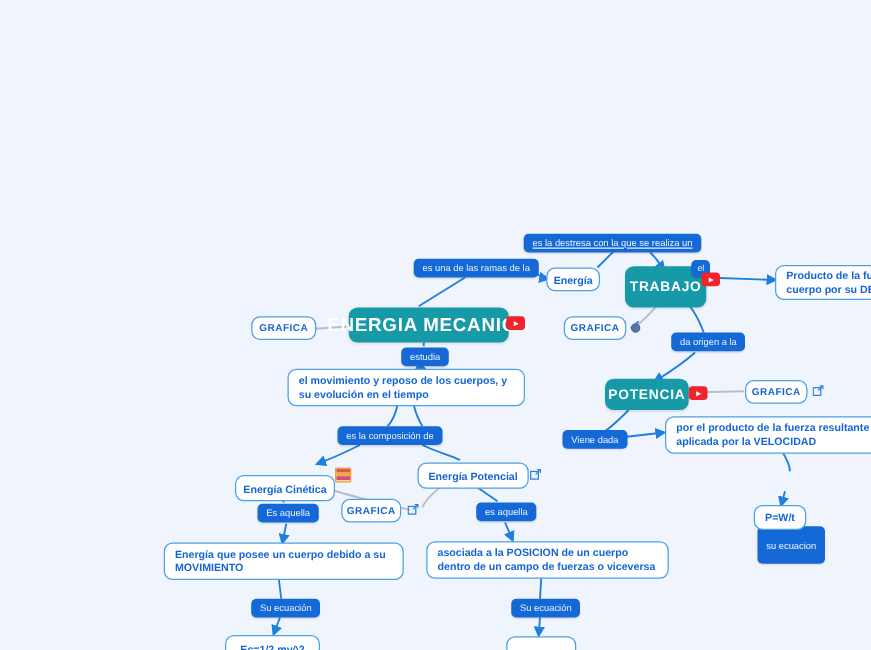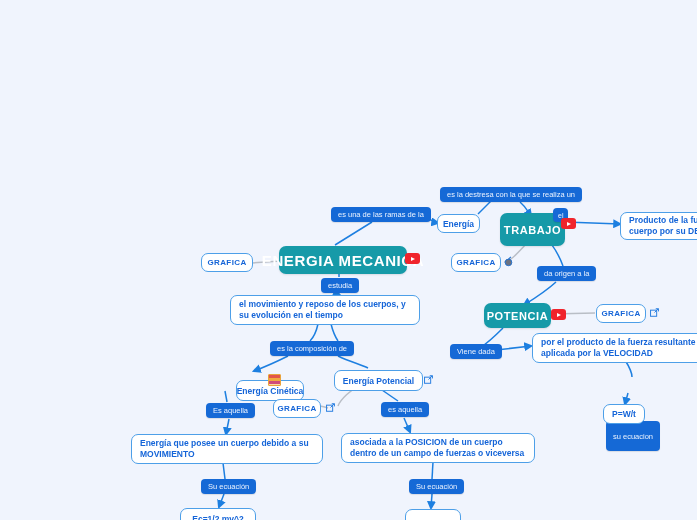--- a/index.html
+++ b/index.html
@@ -181,21 +181,21 @@
   <span class="icon yt" style="left:405px; top:253px;"></span>
 
   <div class="node clabel" style="left:331px; top:207px; height:15px;">
     <span>es una de las ramas de la</span>
   </div>
 
   <div class="node box" style="left:437px; top:214px; width:43px; height:19px;">
     <span>Energía</span>
   </div>
 
-  <div class="node clabel" style="left:440px; top:187px; height:15px;">
+  <div class="node clabel" style="left:419px; top:187px; height:15px;text-decoration:underline;">
     <span>es la destresa con la que se realiza un</span>
   </div>
 
   <div class="node topic mid" style="left:500px; top:213px; width:65px; height:33px;">
     <span>TRABAJO</span>
   </div>
 
   <div class="node clabel" style="left:553px; top:208px; height:14px; font-size:7px; padding:2px 5px;">
     <span>el</span>
   </div>
@@ -236,21 +236,21 @@
   </div>
 
   <div class="node box multi" style="left:230px; top:295px; width:190px; height:30px;">
     <span>el movimiento y reposo de los cuerpos, y su evolución en el tiempo</span>
   </div>
 
   <div class="node clabel" style="left:270px; top:341px; height:15px;">
     <span>es la composición de</span>
   </div>
 
-  <div class="node box" style="left:188px; top:380px; width:68px; height:21px;margin-left:48px;">
+  <div class="node box" style="left:188px; top:380px; width:80px; height:21px;">
     <span>Energía Cinética</span>
   </div>
   <div class="icon thumb" style="left:268px; top:374px;">
     <i></i>
       <i></i>
       <i></i>
   </div>
 
   <div class="node box" style="left:334px; top:370px; width:89px; height:21px;">
     <span>Energía Potencial</span>

